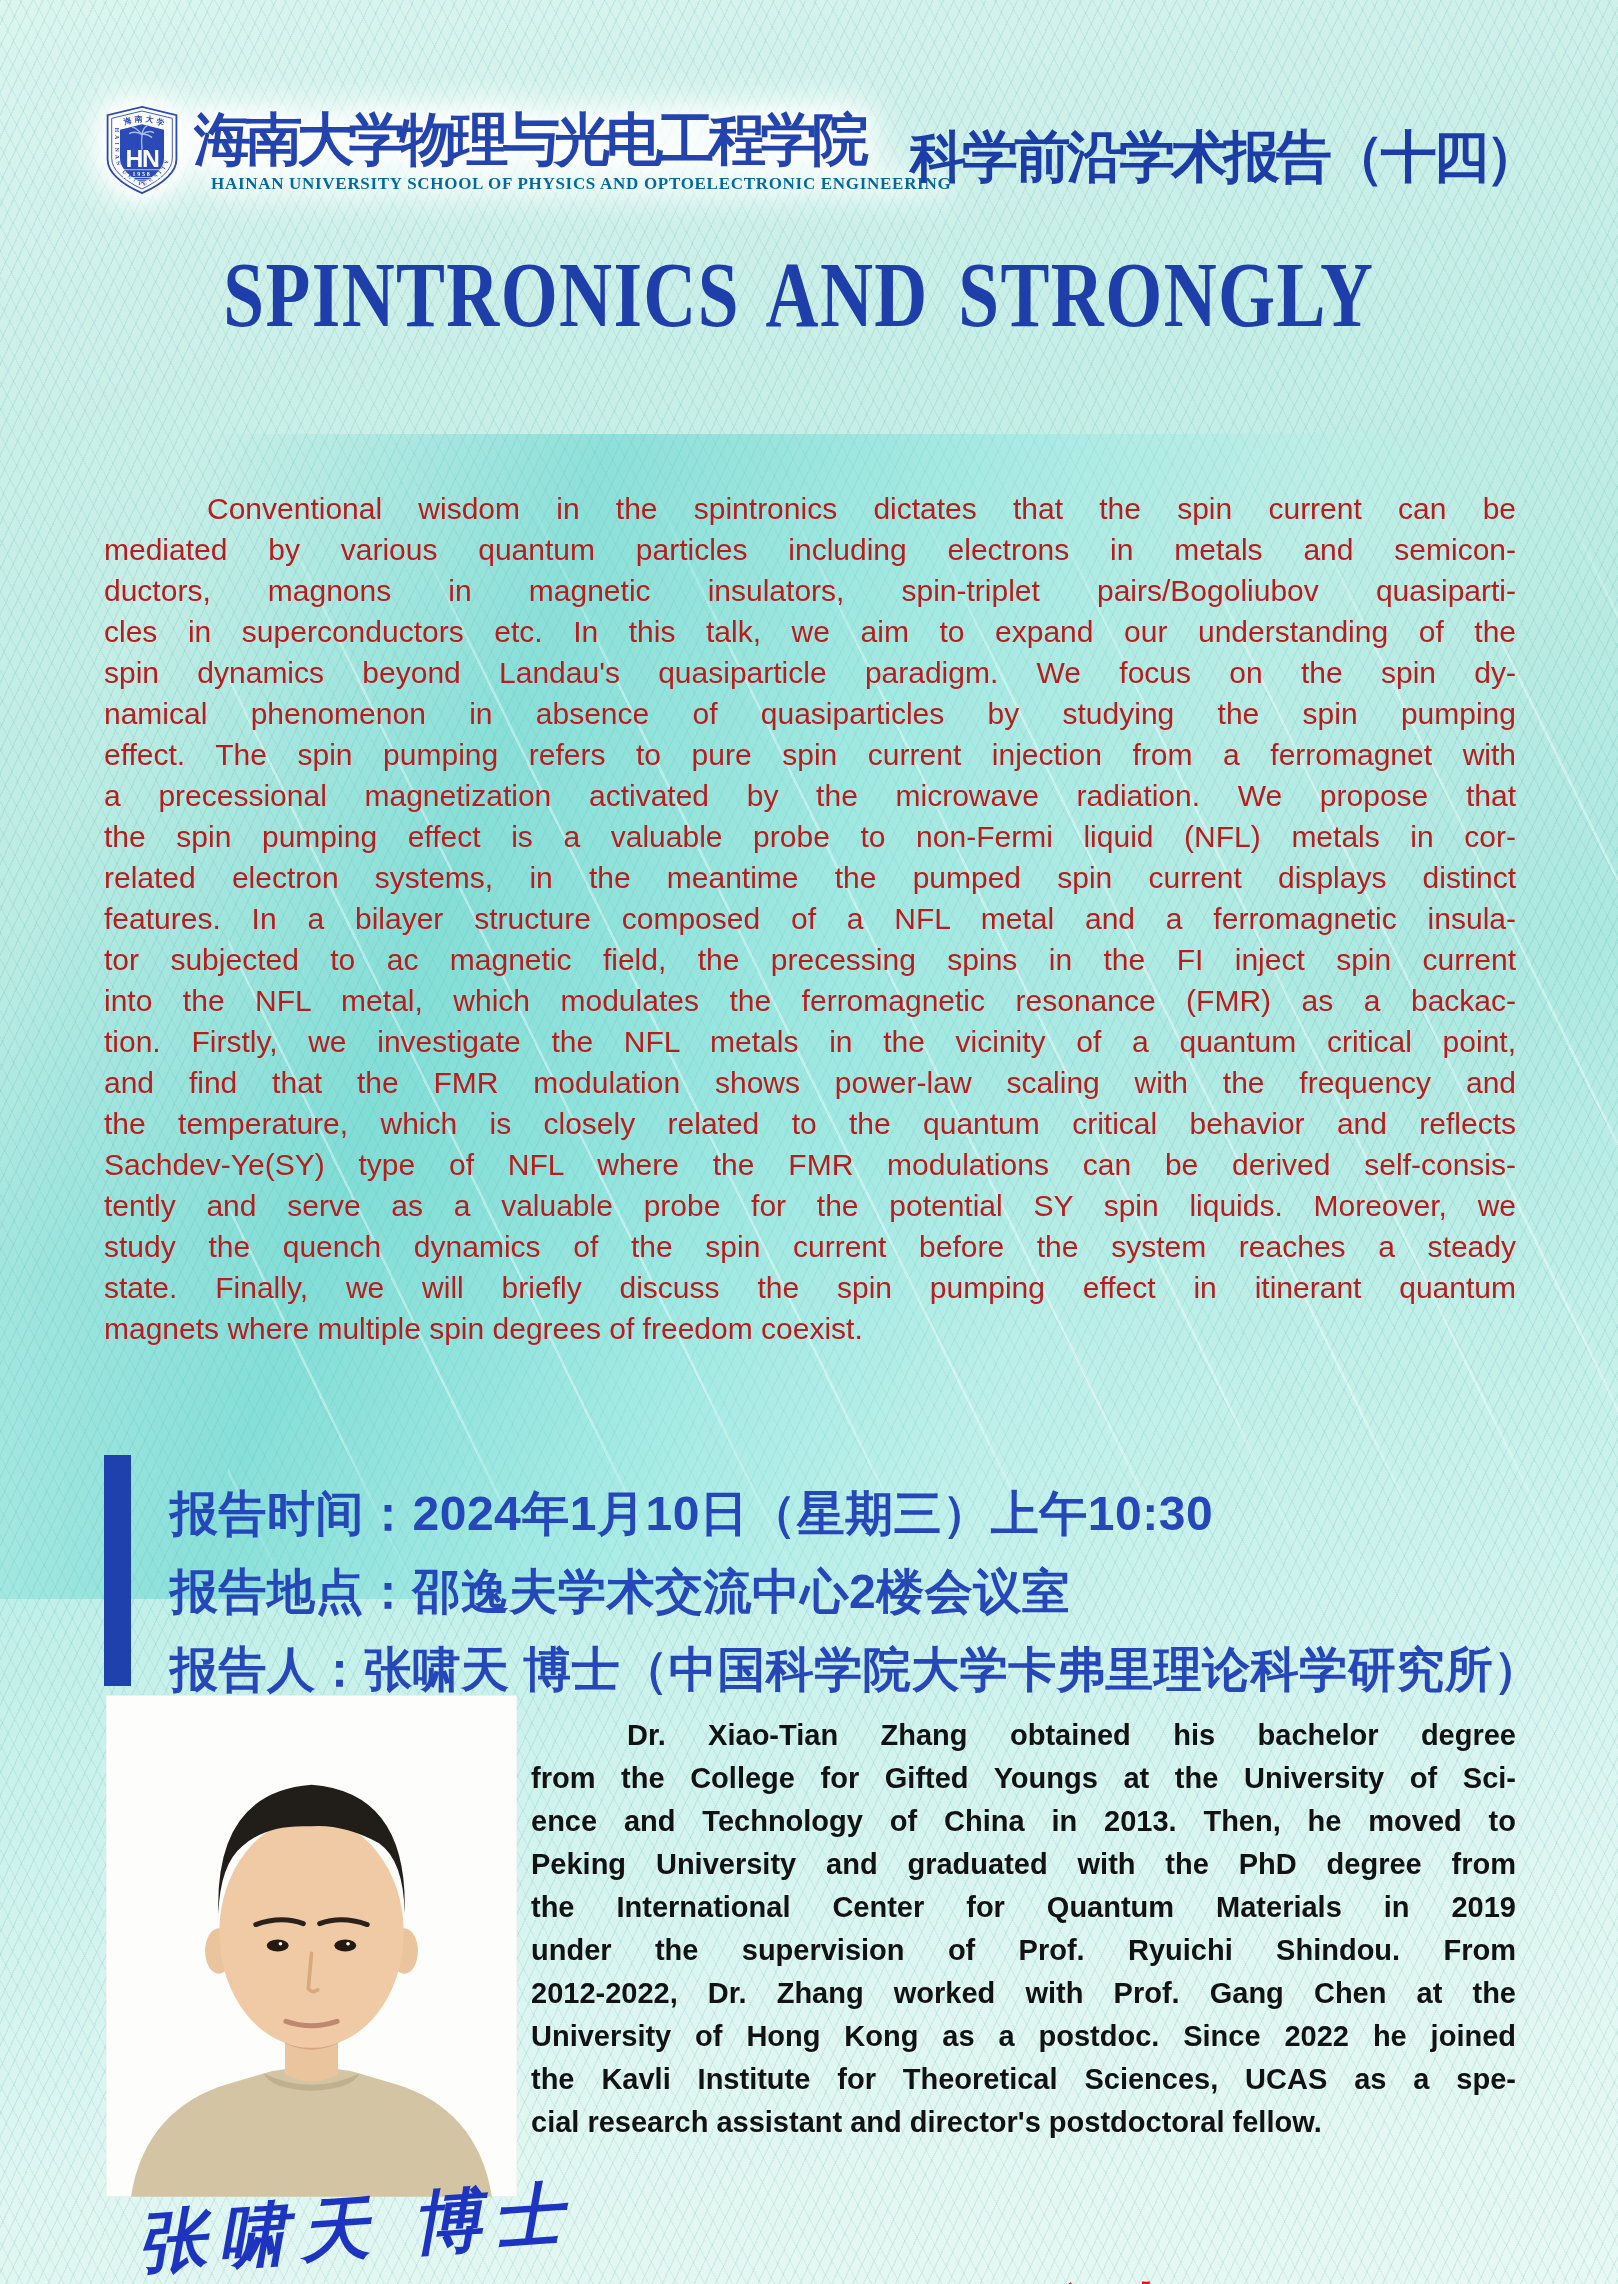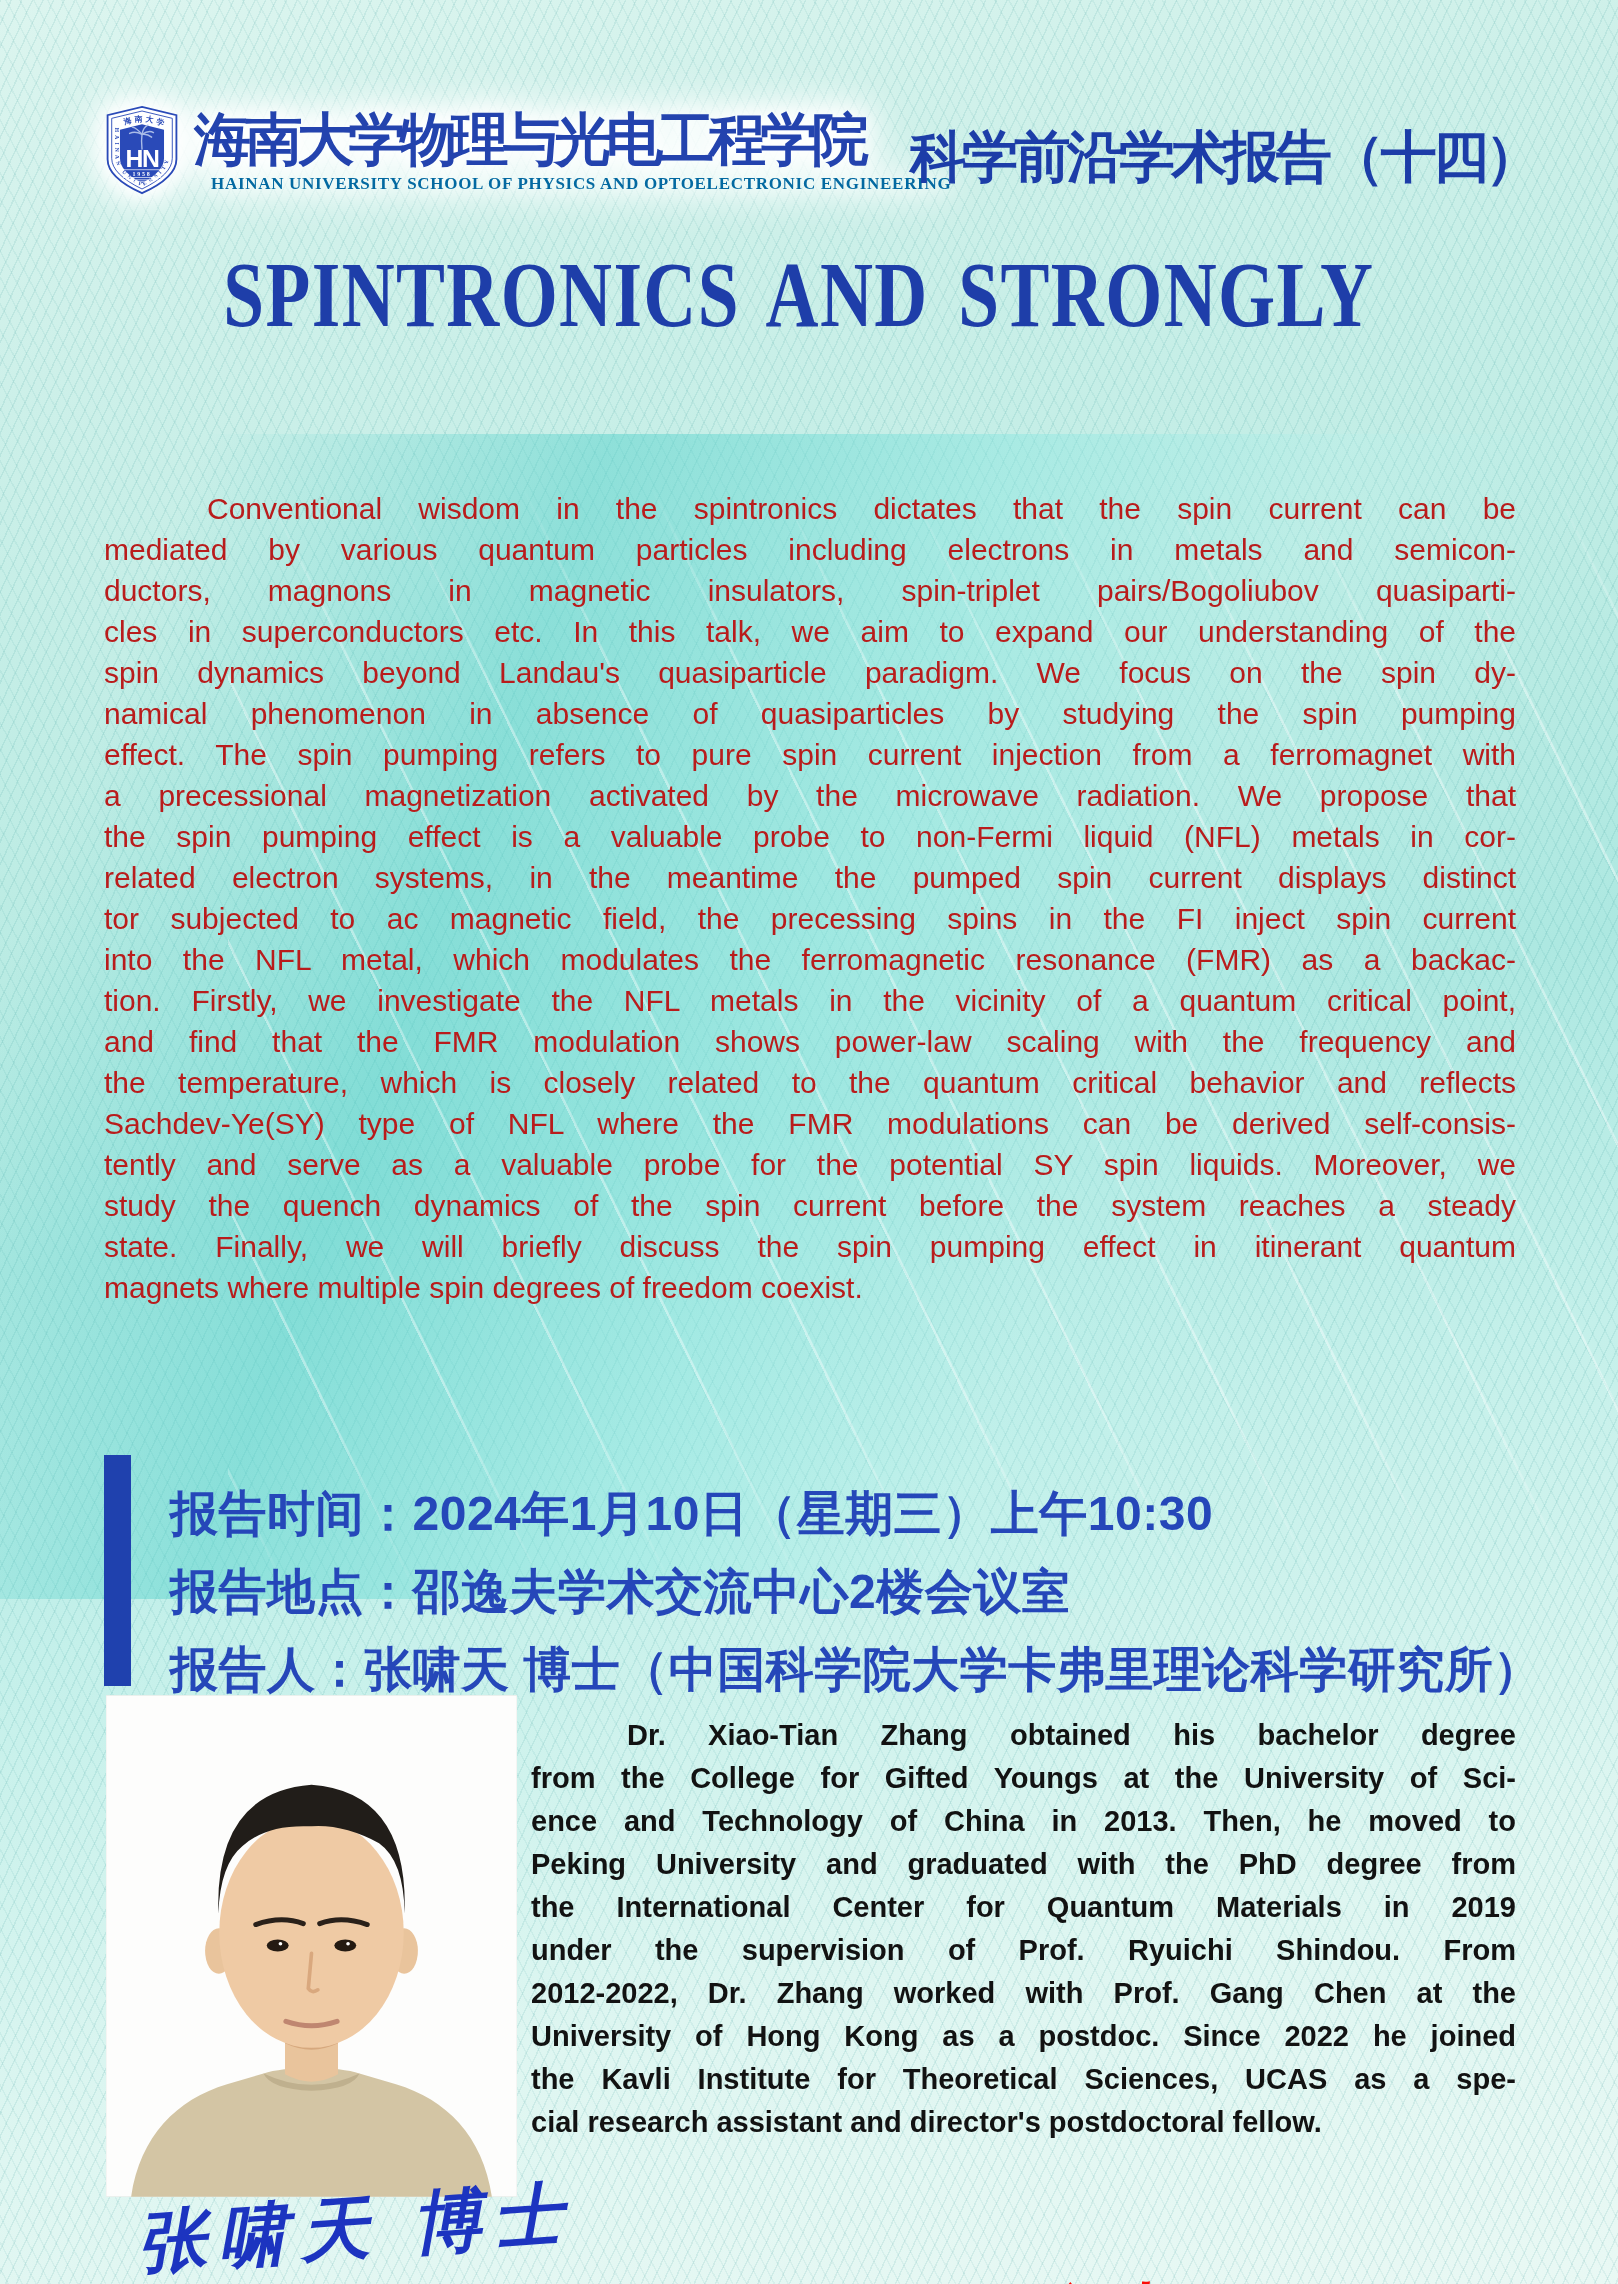--- a/index.html
+++ b/index.html
@@ -105,20 +105,21 @@
     <div class="jl indent">Conventional wisdom in the spintronics dictates that the spin current can be</div>
     <div class="jl">mediated by various quantum particles including electrons in metals and semicon-</div>
     <div class="jl">ductors, magnons in magnetic insulators, spin-triplet pairs/Bogoliubov quasiparti-</div>
     <div class="jl">cles in superconductors etc. In this talk, we aim to expand our understanding of the</div>
     <div class="jl">spin dynamics beyond Landau's quasiparticle paradigm. We focus on the spin dy-</div>
     <div class="jl">namical phenomenon in absence of quasiparticles by studying the spin pumping</div>
     <div class="jl">effect. The spin pumping refers to pure spin current injection from a ferromagnet with</div>
     <div class="jl">a precessional magnetization activated by the microwave radiation. We propose that</div>
     <div class="jl">the spin pumping effect is a valuable probe to non-Fermi liquid (NFL) metals in cor-</div>
     <div class="jl">related electron systems, in the meantime the pumped spin current displays distinct</div>
+    <div class="jl">features. In a bilayer structure composed of a NFL metal and a ferromagnetic insula-</div>
     <div class="jl">tor subjected to ac magnetic field, the precessing spins in the FI inject spin current</div>
     <div class="jl">into the NFL metal, which modulates the ferromagnetic resonance (FMR) as a backac-</div>
     <div class="jl">tion. Firstly, we investigate the NFL metals in the vicinity of a quantum critical point,</div>
     <div class="jl">and find that the FMR modulation shows power-law scaling with the frequency and</div>
     <div class="jl">the temperature, which is closely related to the quantum critical behavior and reflects</div>
     <div class="jl">Sachdev-Ye(SY) type of NFL where the FMR modulations can be derived self-consis-</div>
     <div class="jl">tently and serve as a valuable probe for the potential SY spin liquids. Moreover, we</div>
     <div class="jl">study the quench dynamics of the spin current before the system reaches a steady</div>
     <div class="jl">state. Finally, we will briefly discuss the spin pumping effect in itinerant quantum</div>
     <div class="jl jlast">magnets where multiple spin degrees of freedom coexist.</div>

